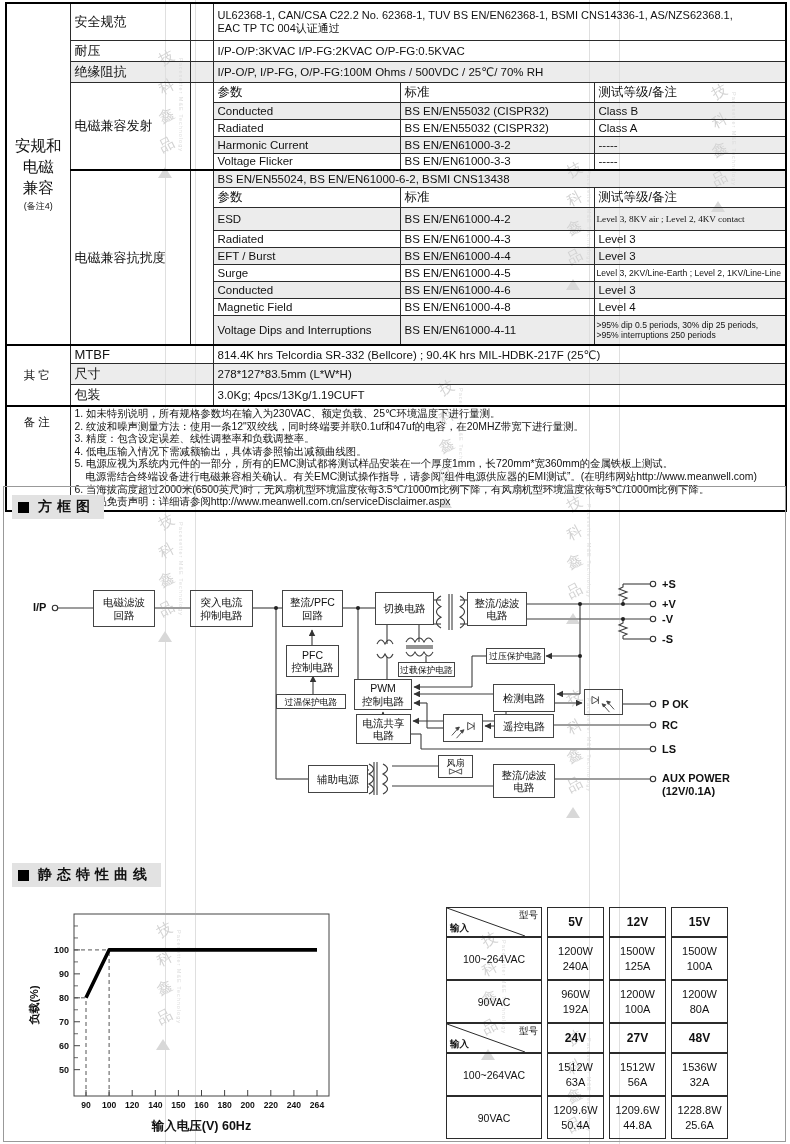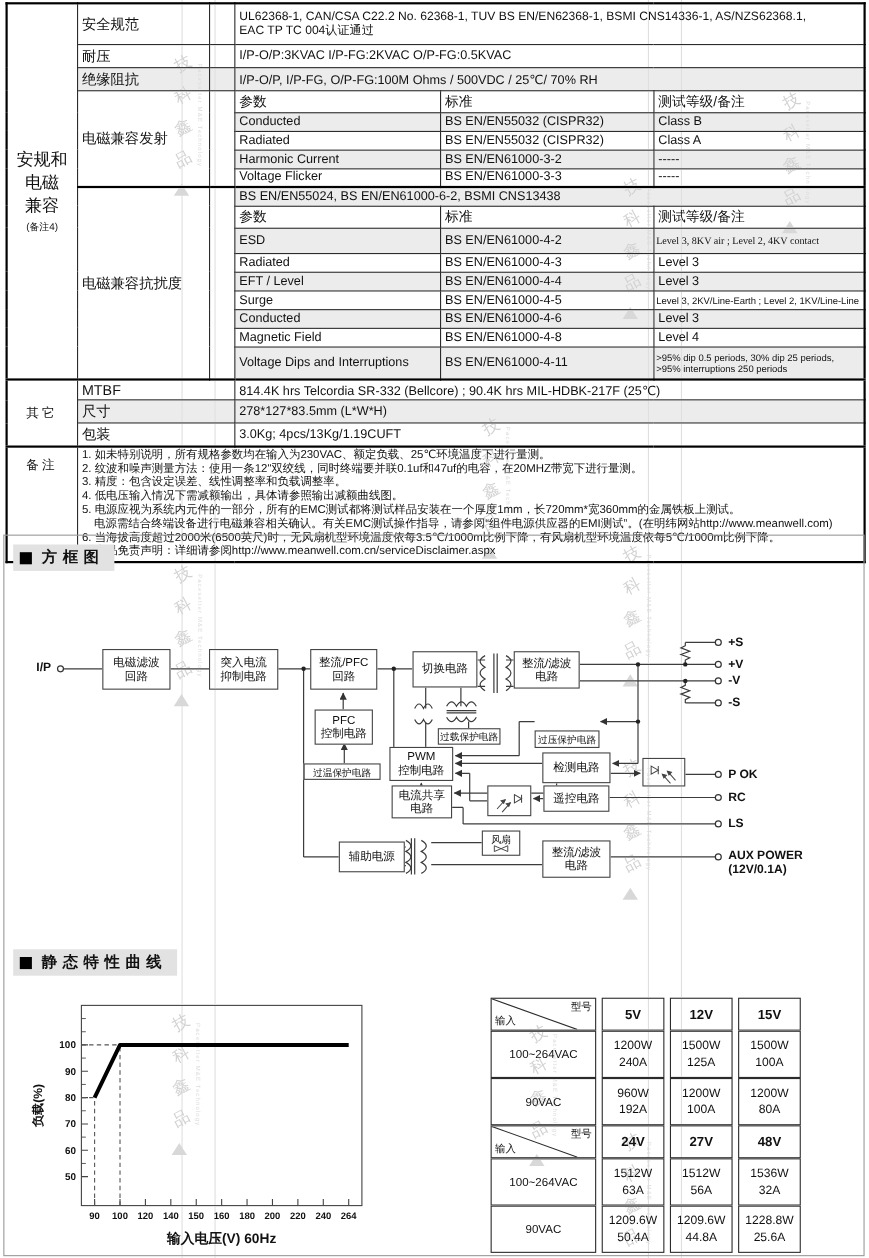--- a/index.html
+++ b/index.html
@@ -45,21 +45,21 @@
   
   #load-tables{position:absolute;left:441px;top:907px;}
   table.ltab{border-collapse:separate;border-spacing:5px 0;}
   table.ltab td{border:1.4px solid #2b2b2b;text-align:center;background:#fff;padding:0;}
   table.ltab .hd{font-weight:bold;font-size:12px;height:28px;width:55px;}
   table.ltab .lbl{font-size:10.5px;width:78px;}
   table.ltab .val{font-size:11px;line-height:15px;height:41px;width:55px;}
   table.ltab .corner{position:relative;width:78px;height:28px;padding-left:16px;}
   .corner svg{position:absolute;left:0;top:0;}
   .corner .ct{position:absolute;right:3px;top:1px;font-size:9.5px;}
-  .corner .cb{position:absolute;left:3px;bottom:1px;font-size:9.5px;}
+  .corner .cb{position:absolute;left:3px;bottom:1px;font-size:9.5px;font-weight:bold;}
   
   .wm-layer{position:absolute;left:0;top:0;width:790px;height:1144px;pointer-events:none;
             mix-blend-mode:darken;z-index:6;}
   .wm-strip{position:absolute;top:0;height:1144px;width:31px;border-left:1px solid #dfdfdf;border-right:1px solid #dfdfdf;box-sizing:border-box;}
   .wm-g{position:absolute;width:34px;color:#d2d2d2;}
   .wm-g span.ch{display:block;font-size:15px;height:29px;transform:rotate(-28deg);text-align:center;}
   .wm-tri{width:0;height:0;border-left:7px solid transparent;border-right:7px solid transparent;
           border-bottom:11px solid #d8d8d8;margin:3px 0 0 6px;}
   .wm-sub{position:absolute;left:26px;top:10px;font-size:5.5px;color:#dcdcdc;writing-mode:vertical-rl;letter-spacing:1px;}
 </style>
@@ -141,21 +141,21 @@
       <td class="shade">ESD</td>
       <td class="shade">BS EN/EN61000-4-2</td>
       <td class="shade f9">Level 3, 8KV air ; Level 2, 4KV contact</td>
     </tr>
     <tr class="h17">
       <td>Radiated</td>
       <td>BS EN/EN61000-4-3</td>
       <td>Level 3</td>
     </tr>
     <tr class="h17">
-      <td class="shade">EFT / Level</td>
+      <td class="shade">EFT / Burst</td>
       <td class="shade">BS EN/EN61000-4-4</td>
       <td class="shade">Level 3</td>
     </tr>
     <tr class="h17">
       <td>Surge</td>
       <td>BS EN/EN61000-4-5</td>
       <td class="f85">Level 3, 2KV/Line-Earth ; Level 2, 1KV/Line-Line</td>
     </tr>
     <tr class="h17">
       <td class="shade">Conducted</td>
@@ -308,21 +308,21 @@
 抑制电路</div>
   <div class="bbox" style="left:282px;top:590px;width:61px;height:37px;">整流/PFC
 回路</div>
   <div class="bbox" style="left:375px;top:592px;width:59px;height:33px;">切换电路</div>
   <div class="bbox" style="left:467px;top:592px;width:60px;height:34px;">整流/滤波
 电路</div>
   <div class="bbox" style="left:286px;top:645px;width:53px;height:32px;">PFC
 控制电路</div>
   <div class="bbox sm" style="left:276px;top:694px;width:70px;height:15px;">过温保护电路</div>
   <div class="bbox sm" style="left:398px;top:662px;width:57px;height:15px;">过载保护电路</div>
-  <div class="bbox sm" style="left:486px;top:664px;width:59px;height:16px;">过压保护电路</div>
+  <div class="bbox sm" style="left:486px;top:648px;width:59px;height:16px;">过压保护电路</div>
   <div class="bbox" style="left:354px;top:679px;width:58px;height:31px;">PWM
 控制电路</div>
   <div class="bbox" style="left:356px;top:714px;width:55px;height:30px;">电流共享
 电路</div>
   <div class="bbox" style="left:443px;top:714px;width:40px;height:28px;">
     <svg class="glyph-svg" viewBox="0 0 40 28">
         <g stroke="#444" fill="none" stroke-width="1">
       <polygon points="25,8 25,16 32,12"></polygon>
           <line x1="32" y1="8" x2="32" y2="16"></line>
       <line x1="8" y1="22" x2="16" y2="13"></line>

